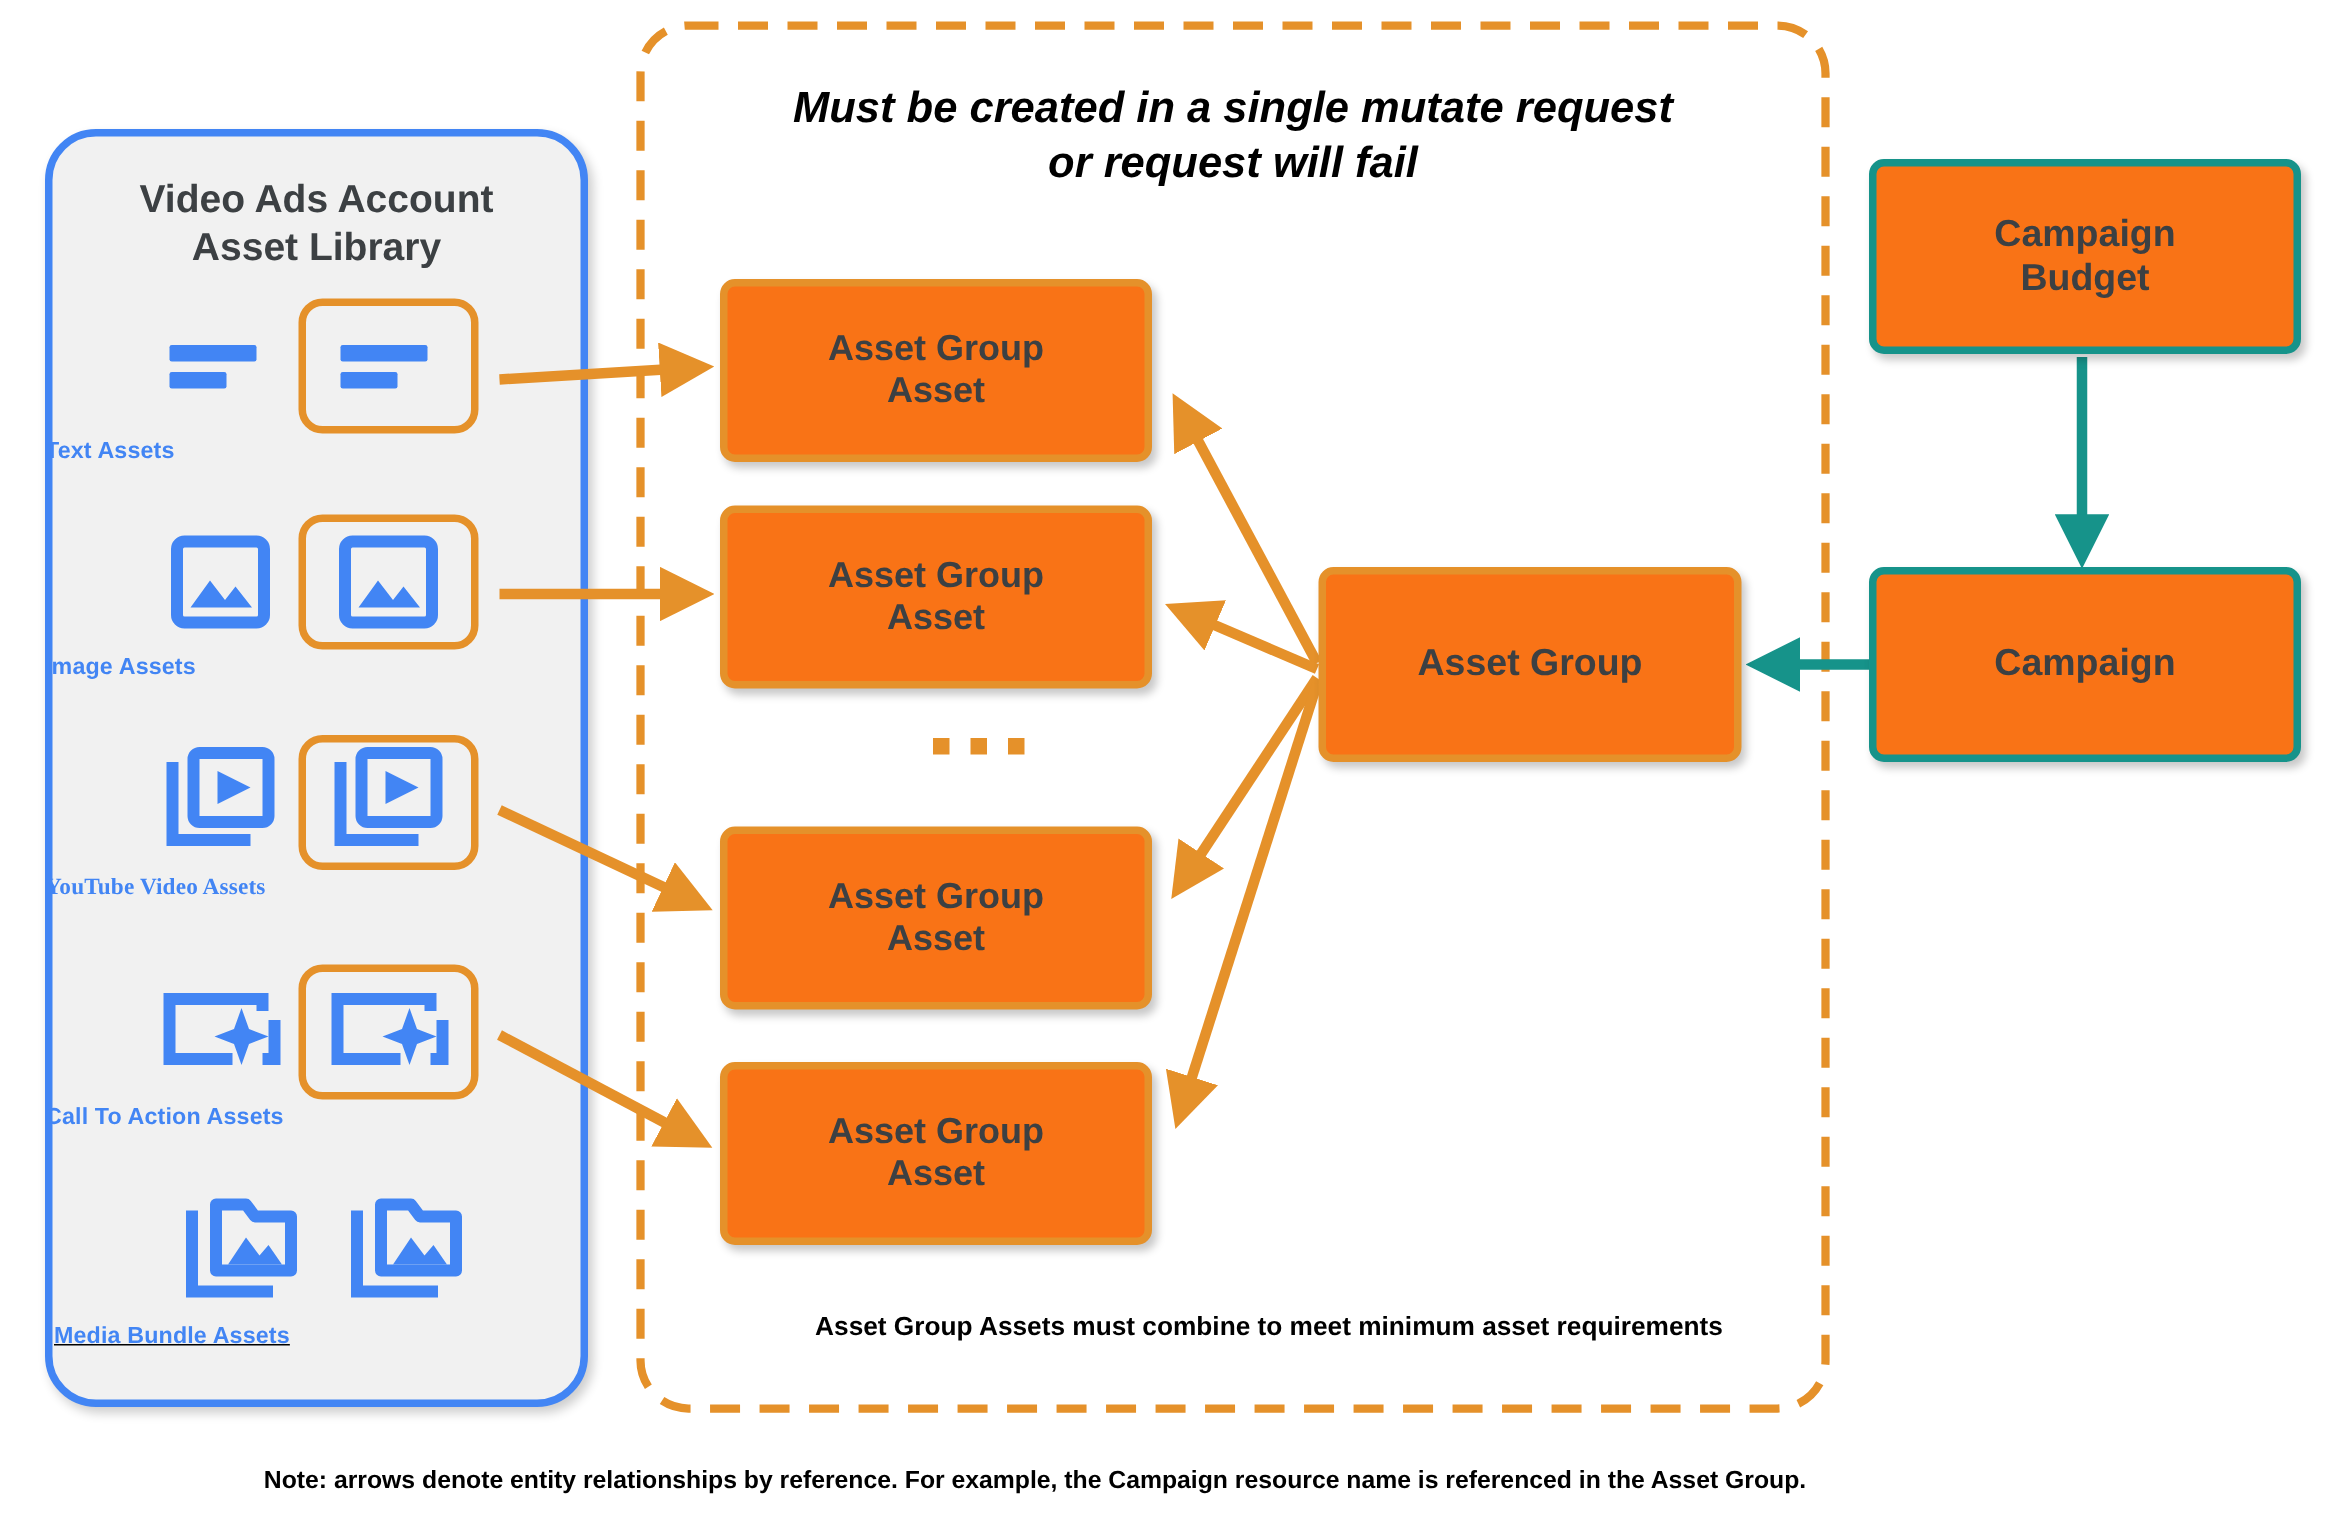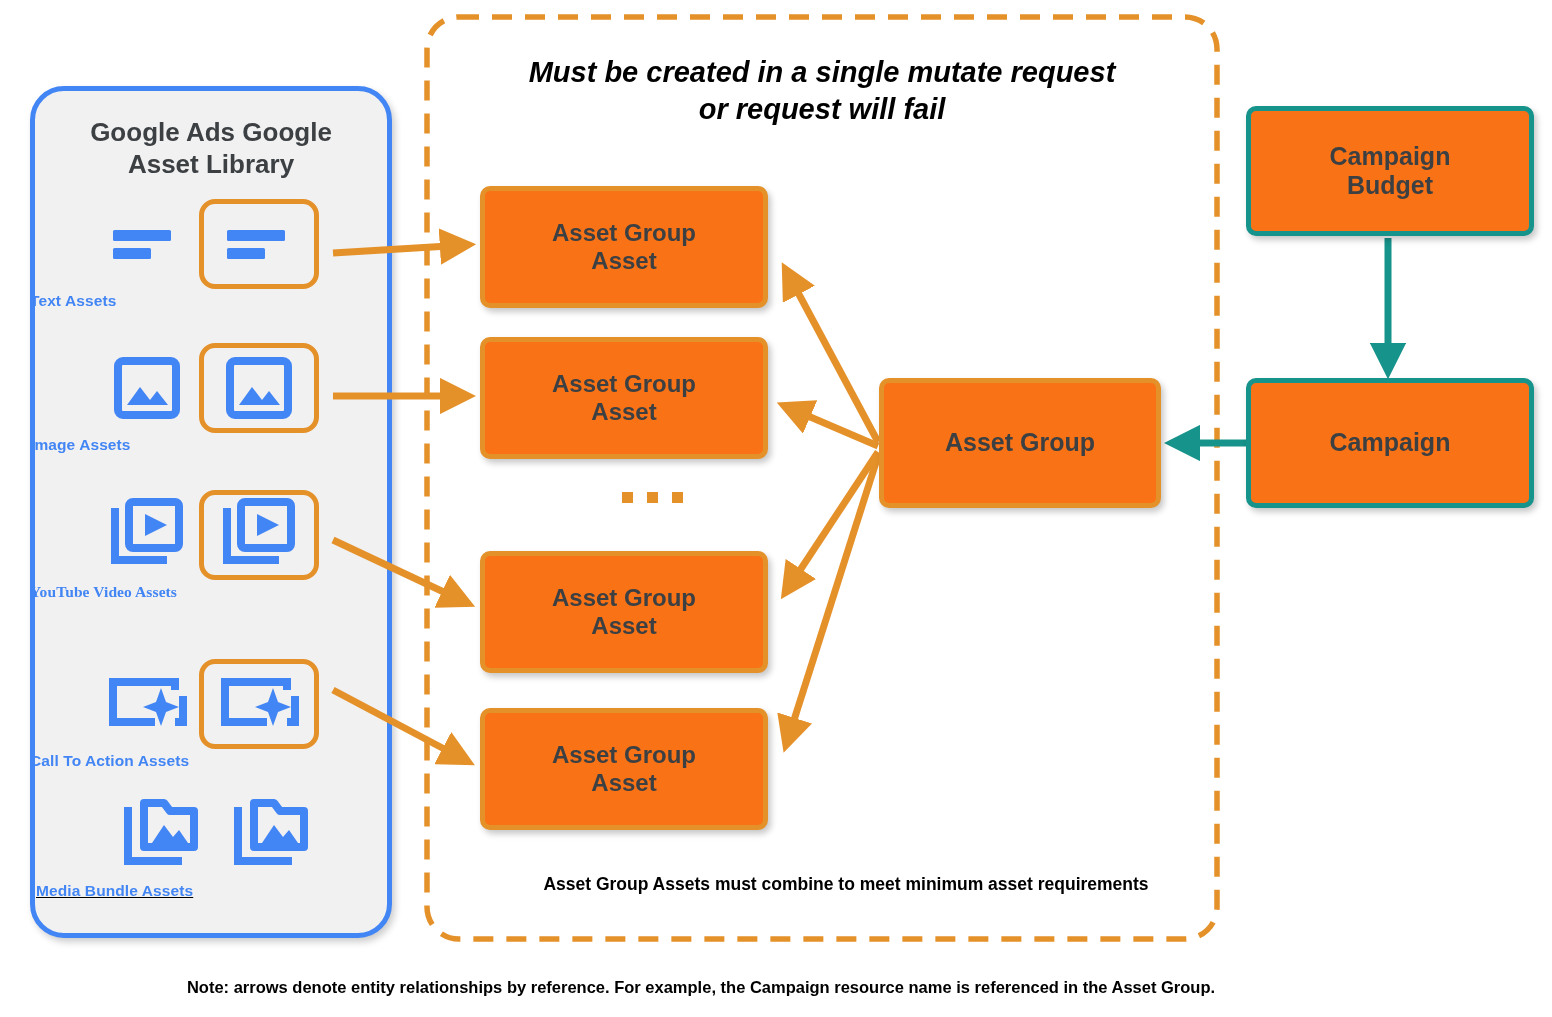--- a/index.html
+++ b/index.html
@@ -49,37 +49,37 @@
     position:absolute;left:430px;top:54px;width:784px;
     text-align:center;font-size:29px;font-weight:700;font-style:italic;color:#000;
     line-height:1.28;
   }
   #combine-note{
     position:absolute;left:430px;top:874px;width:784px;
     text-align:center;font-size:17.5px;font-weight:700;color:#000;padding-left:24px;
   }
   #footnote{
     position:absolute;left:0;top:978px;width:1380px;
-    text-align:center;font-size:16.5px;font-weight:700;color:#000;margin-left:11px;
+    text-align:center;font-size:16.5px;font-weight:700;color:#000;
   }
   .dots{position:absolute;left:622px;top:492px;display:flex;gap:14px;}
   .dots i{width:11px;height:11px;background:#E5912A;display:block;}
 </style>
 </head>
 <body>
 
 <div class="canvas">
 
   <svg class="layer">
     <rect x="427" y="17" width="790" height="922" rx="32" ry="32" fill="none" stroke="#E5912A" stroke-width="5.5" stroke-dasharray="20 13" stroke-linecap="butt"></rect>
   </svg>
 
   <div id="asset-library">
     <div id="library-title">
-      <div>Google Ads Google</div>
+      <div>Video Ads Account</div>
       <div>Asset Library</div>
     </div>
   </div>
 
   <div class="asset-row" style="left:30px;top:196px;">
     <div class="icon-pair">
       <div class="plain-icon">
         <svg width="72" height="44" viewBox="0 0 72 44">
           <rect x="2" y="8" width="58" height="11" rx="1.5" fill="#4285F4"></rect>
           <rect x="2" y="26" width="38" height="11" rx="1.5" fill="#4285F4"></rect>
@@ -126,21 +126,21 @@
         <svg width="80" height="74" viewBox="0 0 80 74">
           <path d="M8 14 L8 62 L56 62" fill="none" stroke="#4285F4" stroke-width="8" stroke-linecap="square"></path>
           <rect x="22" y="4" width="50" height="46" rx="4" fill="none" stroke="#4285F4" stroke-width="8"></rect>
           <path d="M38 16 L60 27 L38 38 Z" fill="#4285F4"></path>
         </svg>
       </div>
     </div>
     <div class="asset-label">YouTube Video  Assets</div>
   </div>
 
-  <div class="asset-row" style="left:30px;top:656px;">
+  <div class="asset-row" style="left:30px;top:640px;">
     <div class="icon-pair">
       <div class="plain-icon">
         <svg width="84" height="56" viewBox="0 0 84 56">
           <path d="M70 10 L70 6 L8 6 L8 46 L46 46" fill="none" stroke="#4285F4" stroke-width="8" stroke-linecap="square"></path>
           <path d="M74 46 L78 46 L78 24" fill="none" stroke="#4285F4" stroke-width="8" stroke-linecap="square"></path>
           <path d="M56 12 L61 26 L74 31 L61 36 L56 50 L51 36 L38 31 L51 26 Z" fill="#4285F4"></path>
         </svg>
       </div>
       <div class="hl-box">
         <svg width="84" height="56" viewBox="0 0 84 56">

